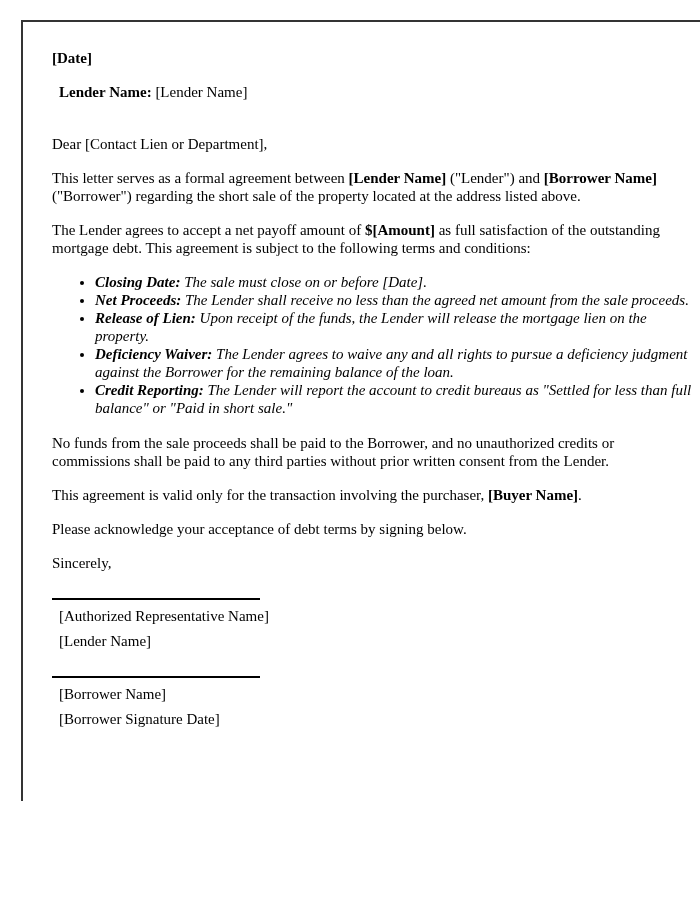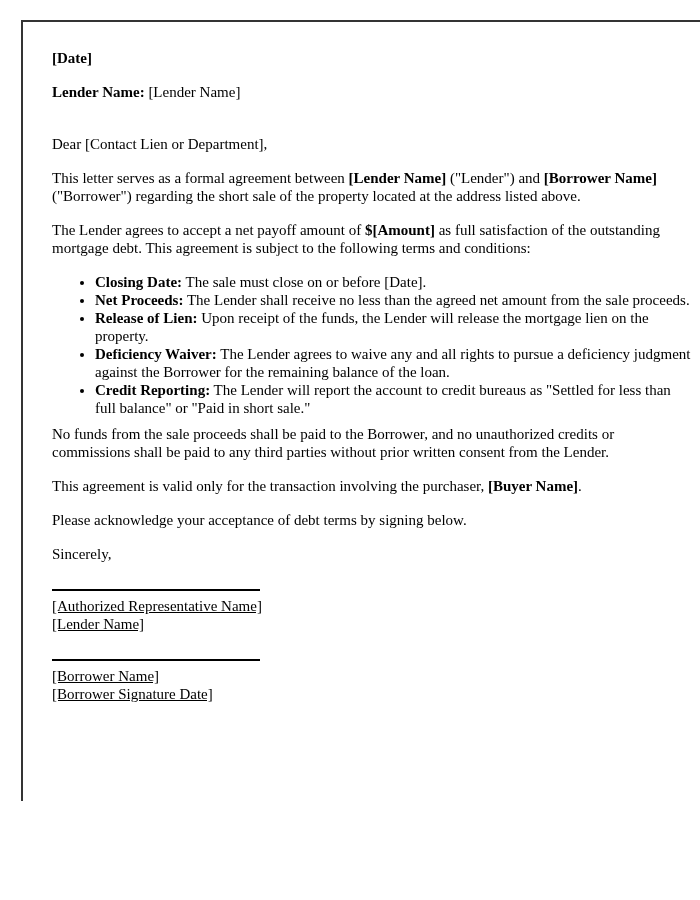--- a/index.html
+++ b/index.html
@@ -24,32 +24,33 @@
     height: 781px;
     box-sizing: border-box;
     border: 2px solid #343434;
     border-bottom: none;
     padding: 27px 16px 0 29px;
     background: #ffffff;
   }
   p { margin: 0 0 16px 0; }
   b { font-weight: bold; }
   .terms-list {
-    margin: 0 0 8px 0;
+    margin: 0 0 17px 0;
     padding-left: 43px;
+    font-style: italic;
   }
   .terms-list li { margin: 0; }
-  .sig-block { margin-top: 26px; text-decoration: underline; }
+  .sig-block { margin-top: 26px; }
   .sig-rule {
     width: 208px;
     height: 0;
     border-bottom: 2px solid #000000;
     margin-bottom: 6px;
   }
-  .field-line, .sig-text-line { margin: 0; }
+  .field-line, .sig-text-line { margin: 7px; }
 </style>
 </head>
 <body>
 
 <div class="page">
 
   <p><b>[Date]</b></p>
 
   <p>
     <span class="field-line"><b>Lender Name:</b><span> [Lender Name]</span></span><br>

